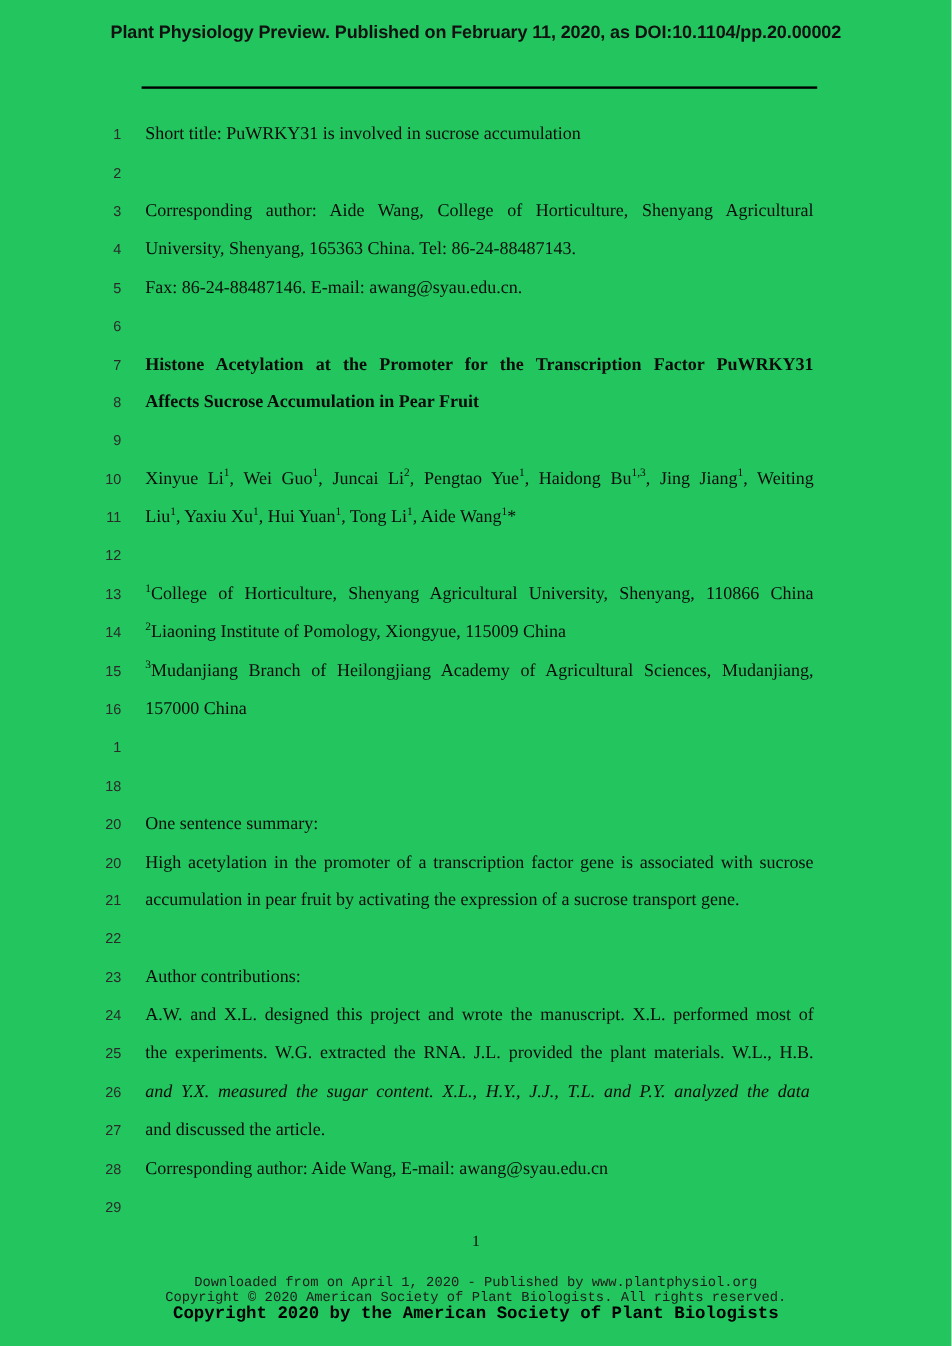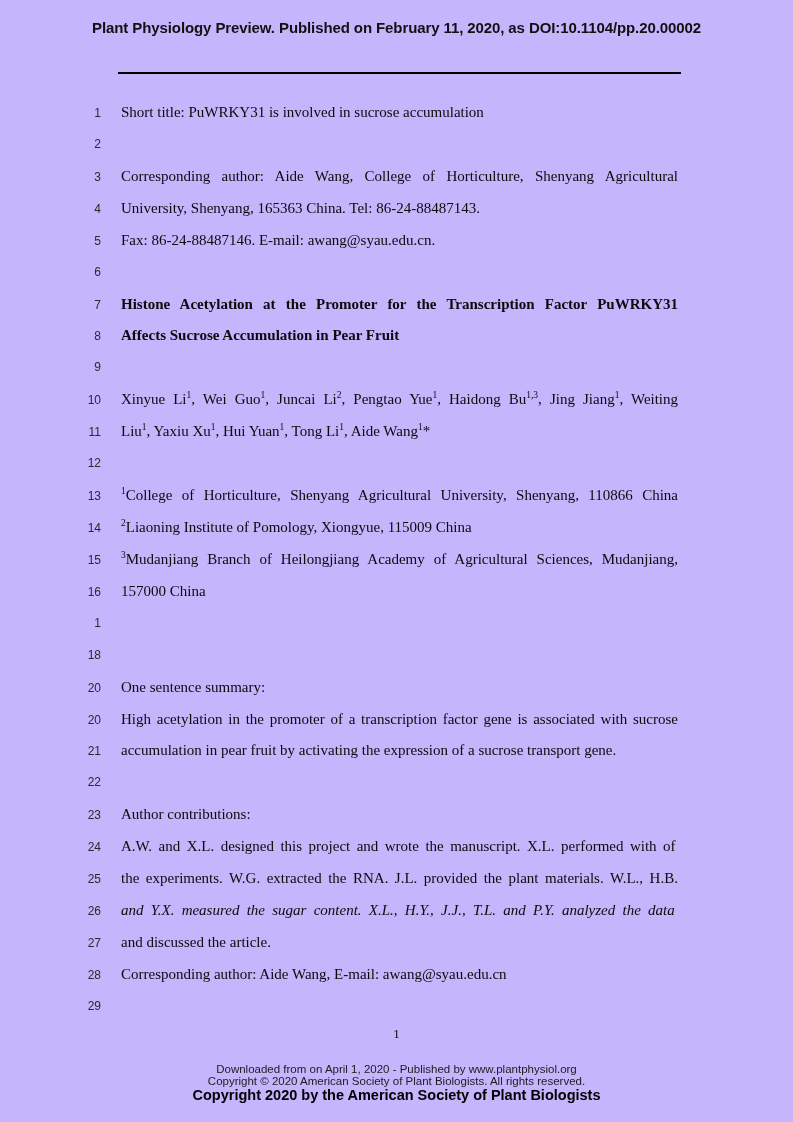--- a/index.html
+++ b/index.html
@@ -5,21 +5,21 @@
   html, body {
     margin: 0;
     padding: 0;
     background: #ffffff;
   }
   .page {
     position: relative;
     width: 793px;
     height: 1122px;
     margin: 0 auto;
-    background: #c4b5fd;
+    background: #22c55e;
     color: #0b0b0b;
     font-family: "Liberation Serif", serif;
     overflow: hidden;
   }
   .header-notice {
     position: absolute;
     top: 19px;
     left: 0;
     width: 100%;
     text-align: center;
@@ -81,21 +81,21 @@
     text-align: center;
     font-size: 13px;
     color: #0b0b0b;
   }
   .footer {
     position: absolute;
     top: 1064px;
     left: 0;
     width: 100%;
     text-align: center;
-    font-family: Liberation Sans, sans-serif;
+    font-family: Liberation Mono, monospace;
     color: #1c1c1c;
   }
   .footer-small {
     font-size: 11.5px;
     line-height: 11.5px;
   }
   .footer-bold {
     font-size: 14.5px;
     line-height: 14px;
     font-weight: bold;
@@ -199,21 +199,21 @@
       <div class="row">
         <span class="lnum">22</span>
         <span class="ltext"></span>
       </div>
       <div class="row">
         <span class="lnum">23</span>
         <span class="ltext">Author contributions:</span>
       </div>
       <div class="row">
         <span class="lnum">24</span>
-        <span class="ltext justify" style="word-spacing: 2.71px;">A.W. and X.L. designed this project and wrote the manuscript. X.L. performed with of</span>
+        <span class="ltext justify" style="word-spacing: 2.71px;">A.W. and X.L. designed this project and wrote the manuscript. X.L. performed most of</span>
       </div>
       <div class="row">
         <span class="lnum">25</span>
         <span class="ltext justify" style="word-spacing: 2.74px;">the experiments. W.G. extracted the RNA. J.L. provided the plant materials. W.L., H.B.</span>
       </div>
       <div class="row">
         <span class="lnum">26</span>
         <span class="ltext justify" style="word-spacing: 3.5px; font-style: italic;">and Y.X. measured the sugar content. X.L., H.Y., J.J., T.L. and P.Y. analyzed the data</span>
       </div>
       <div class="row">

